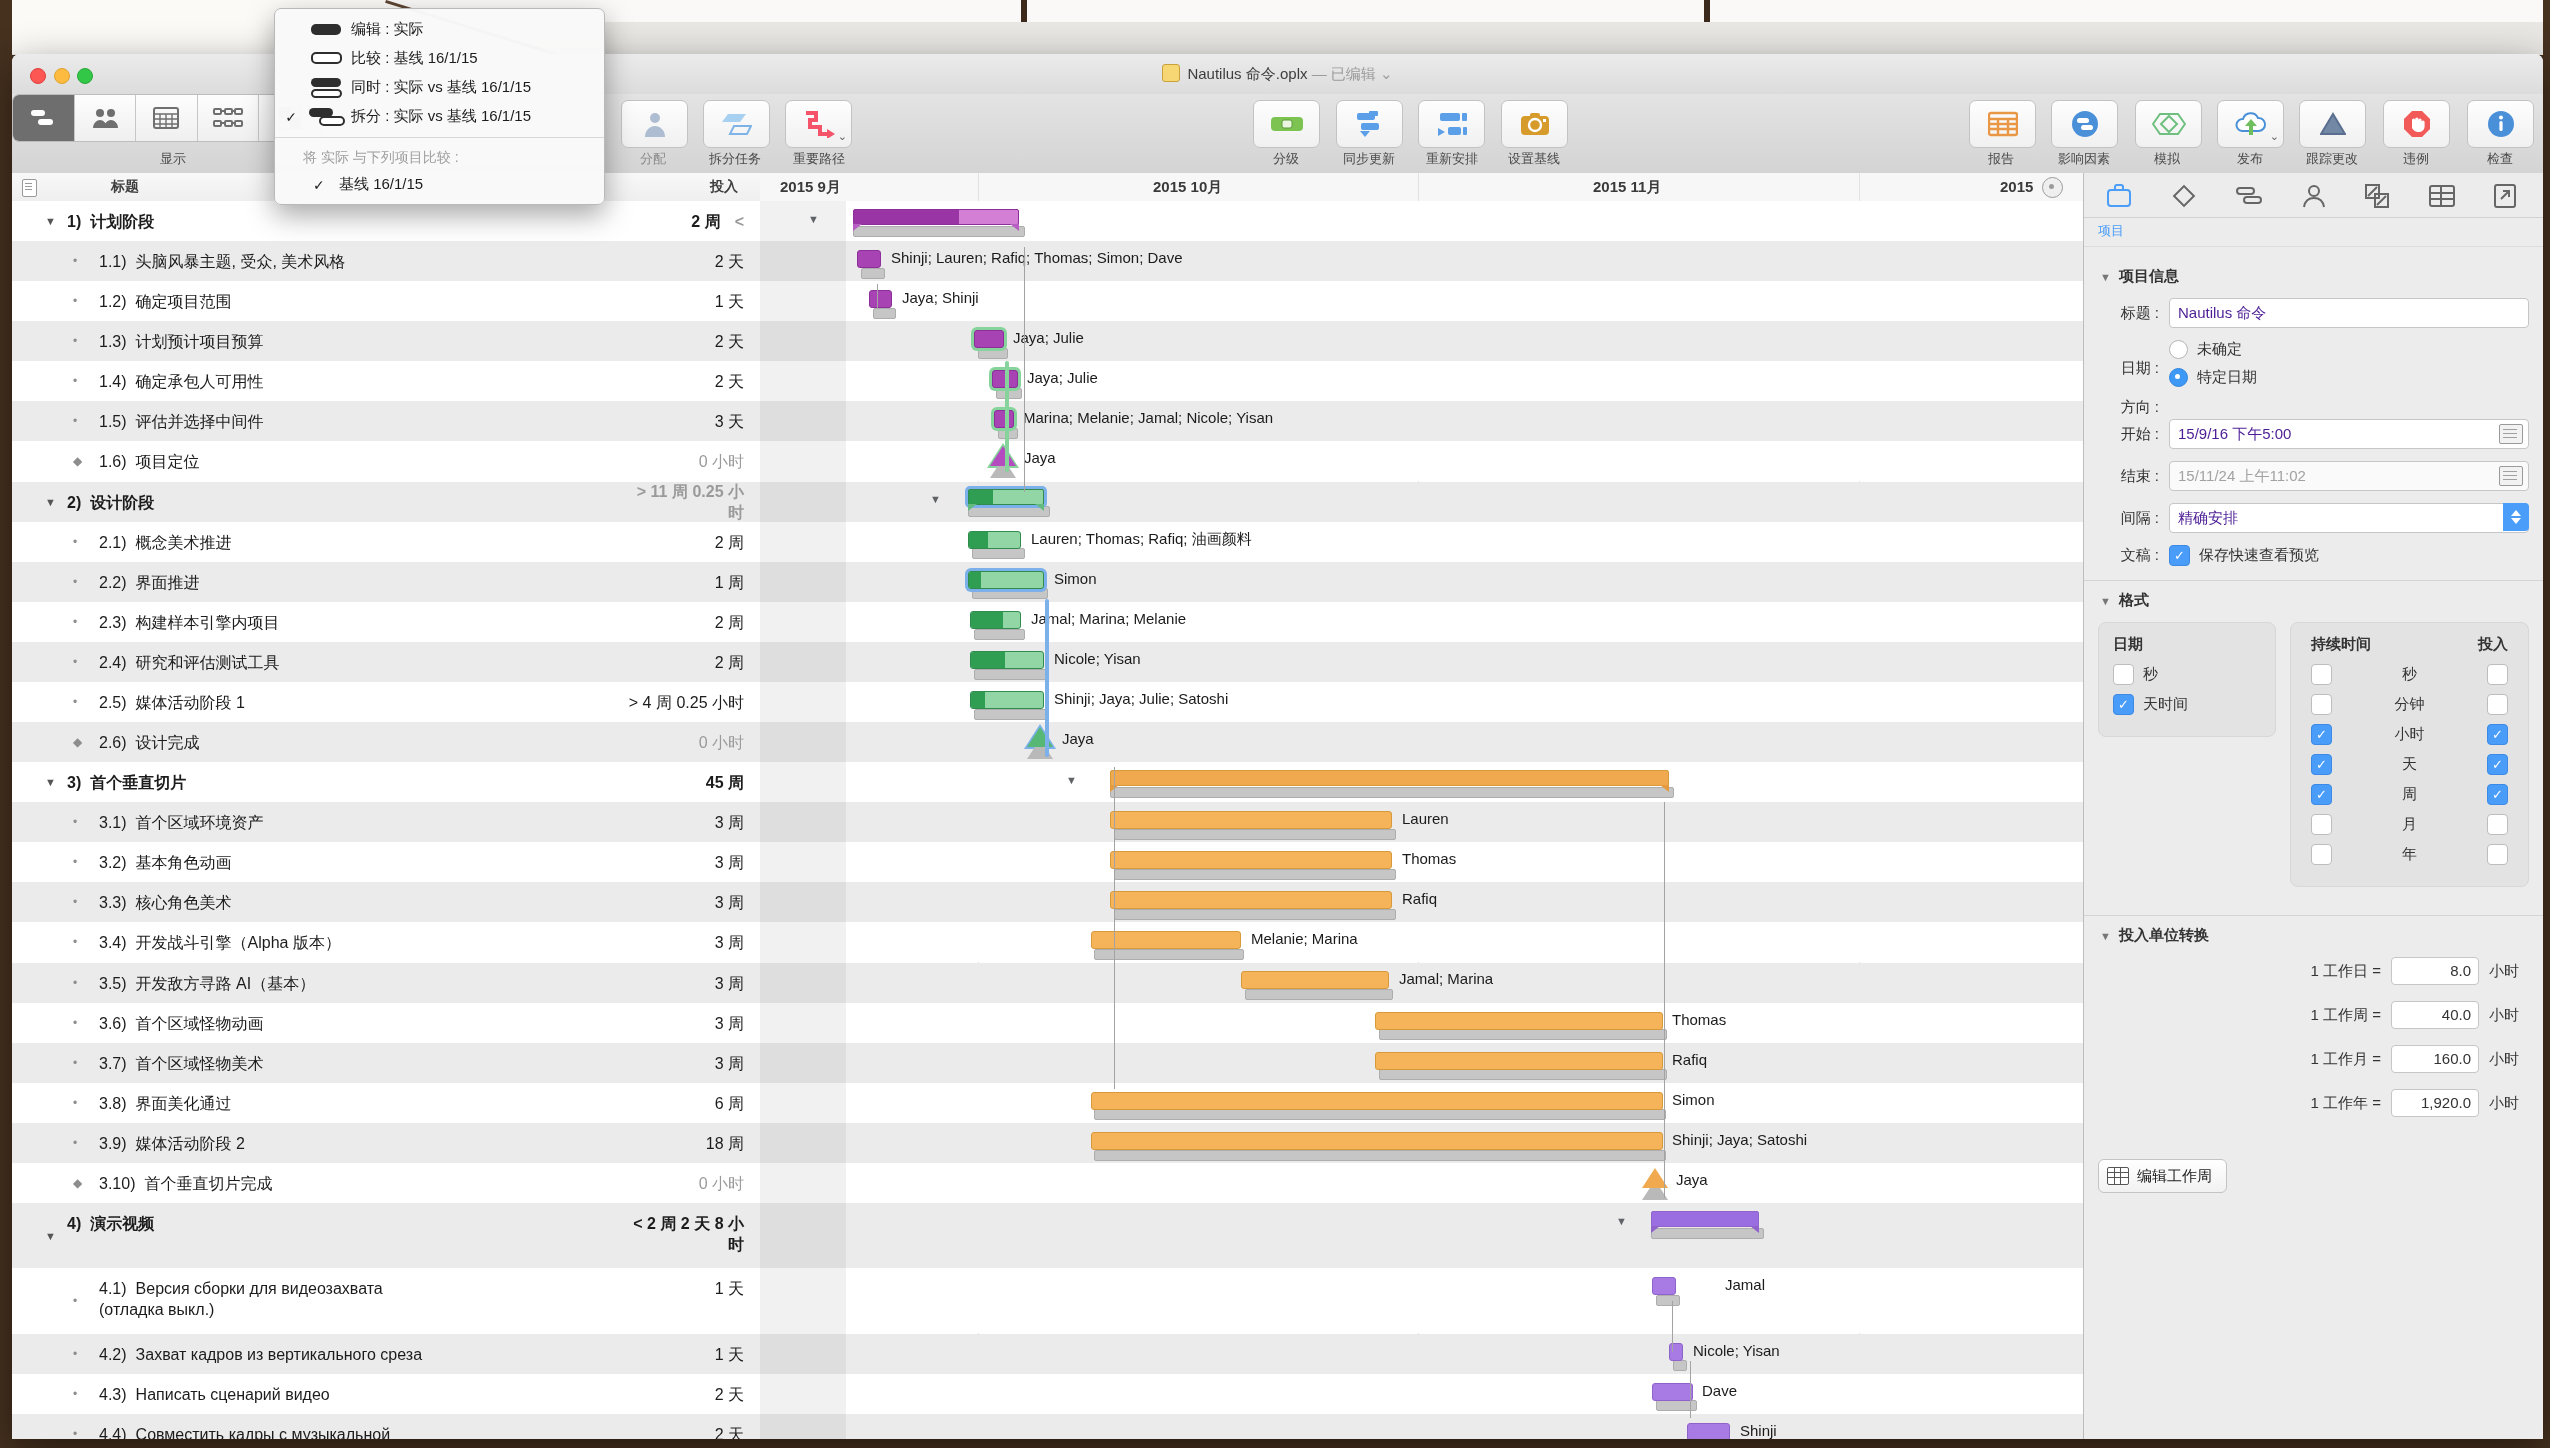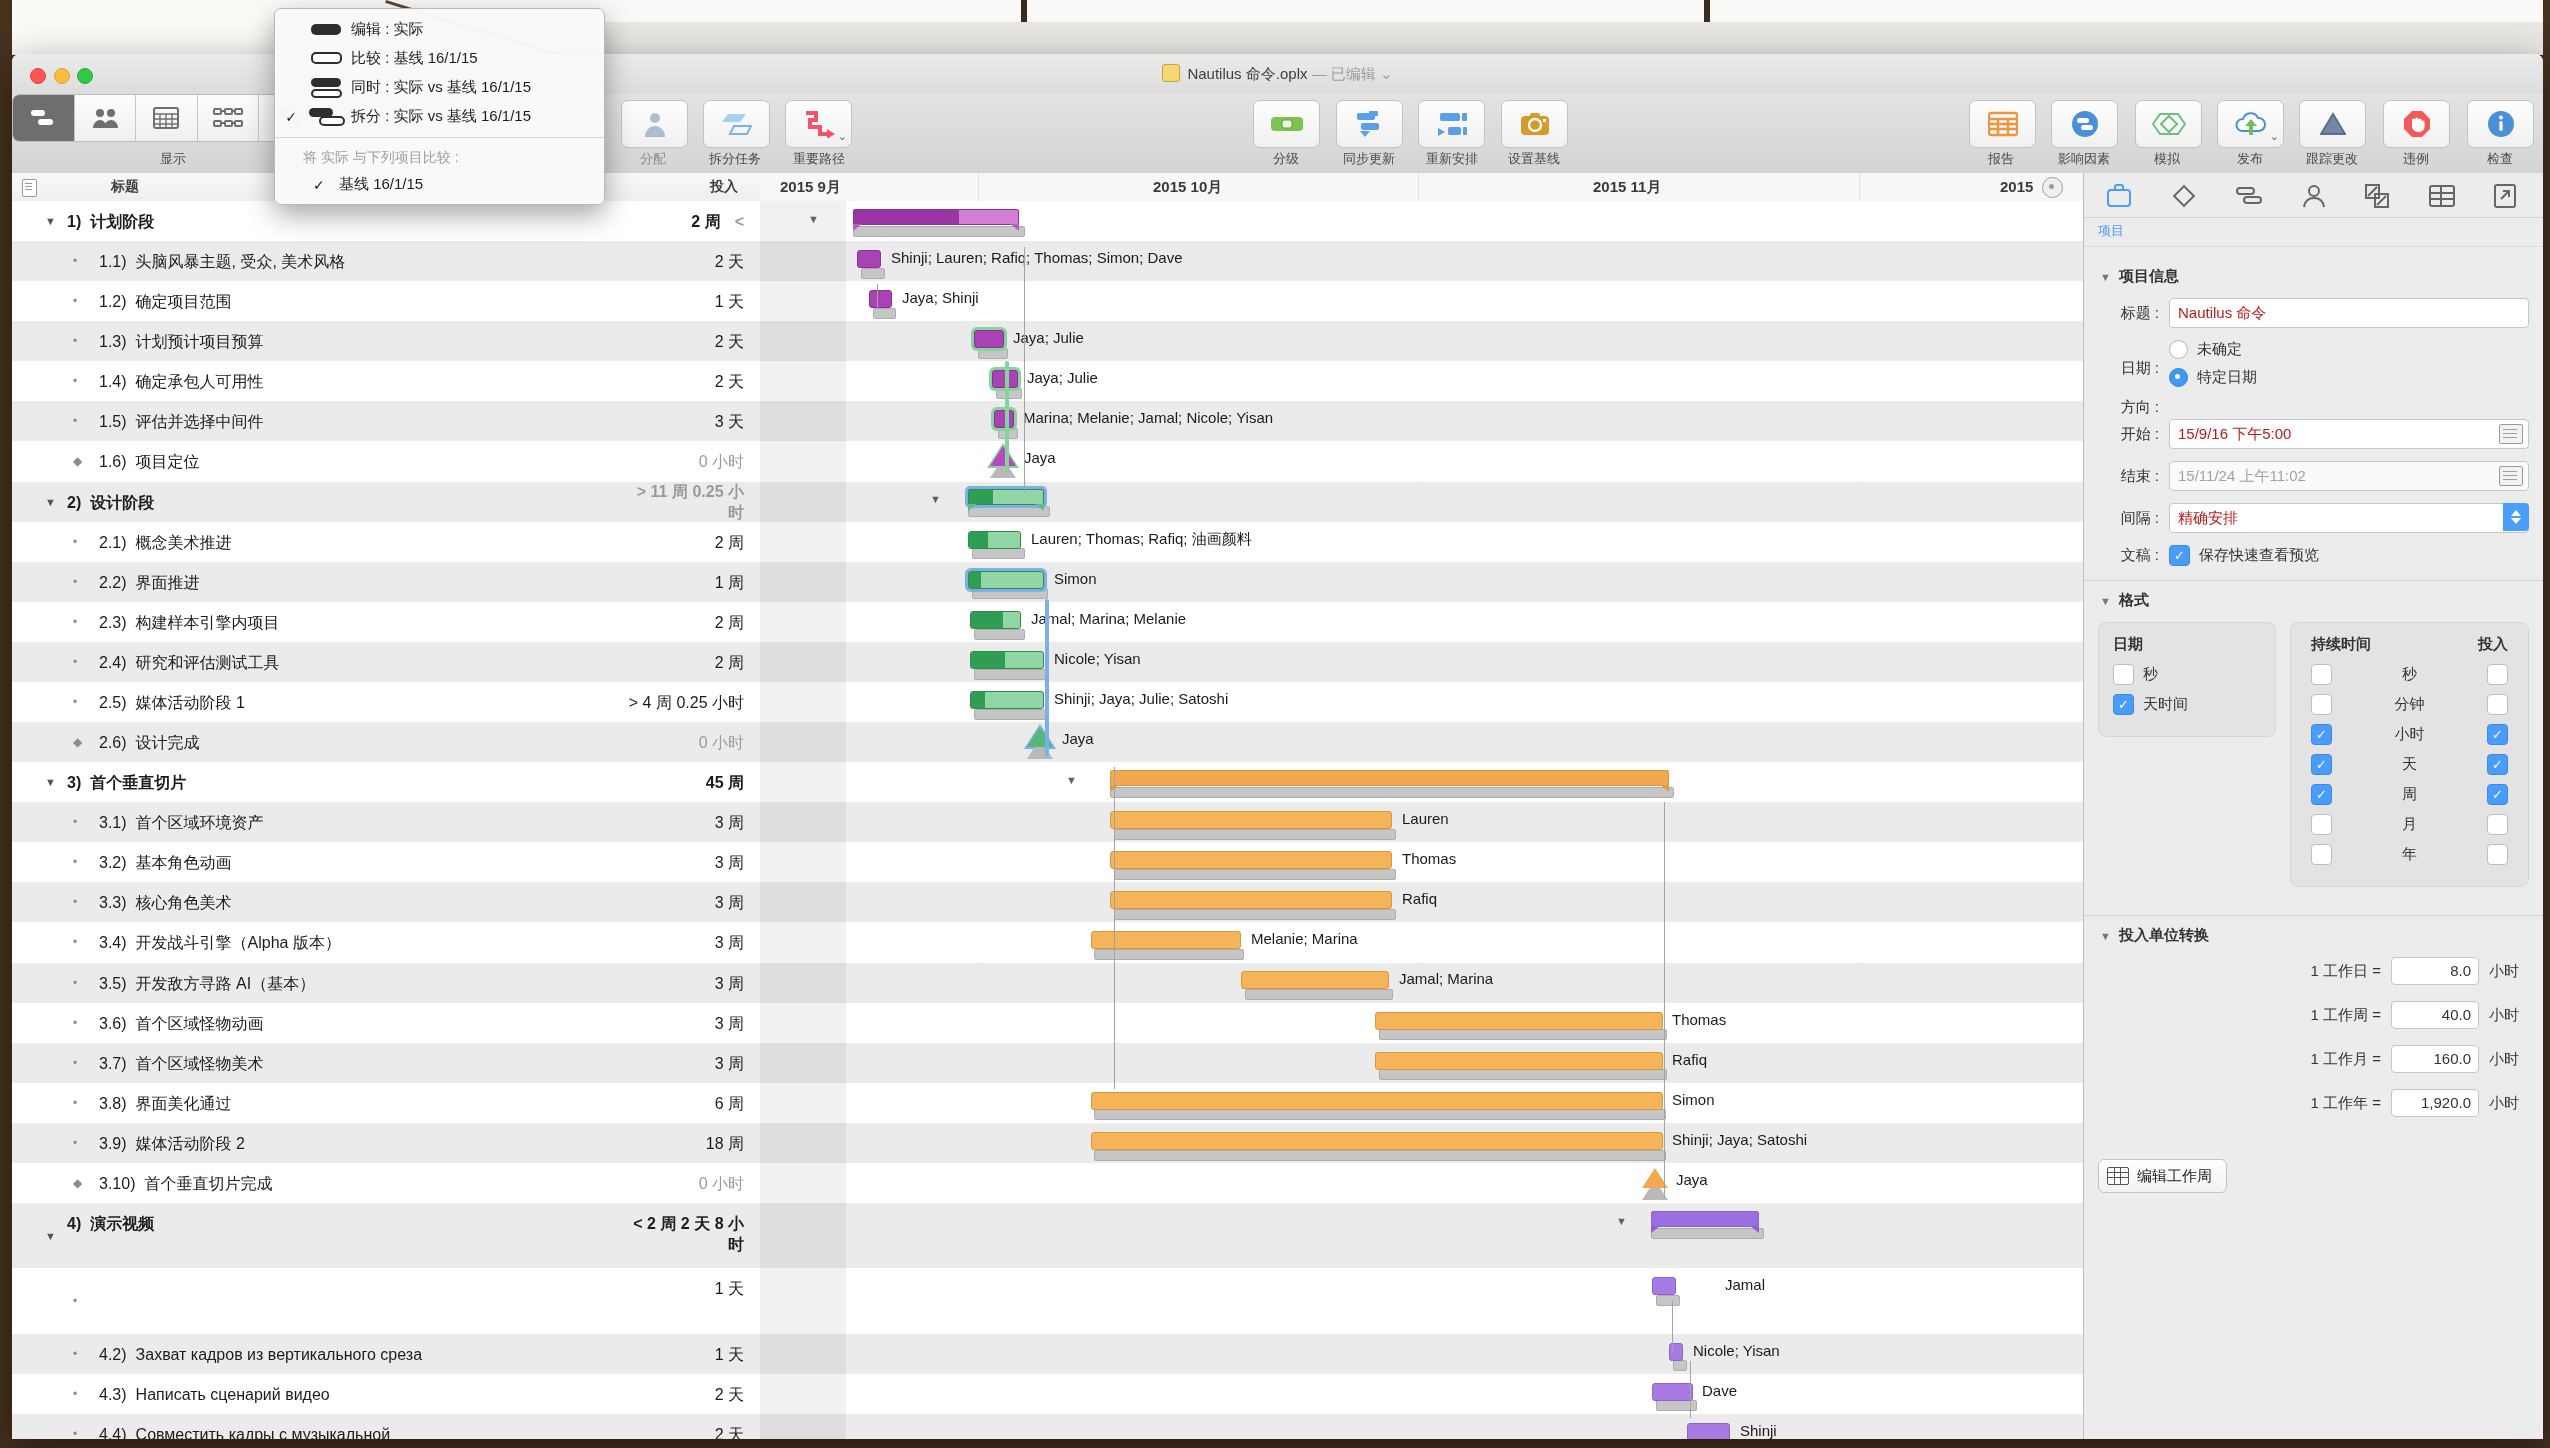--- a/index.html
+++ b/index.html
@@ -101,21 +101,21 @@
   .gdisc{position:absolute;font-size:11px;color:#5f6368;}
   
   #inspector{left:2071px;top:0;width:459px;bottom:0;background:#ececec;border-left:1px solid #bdbdbd;overflow:hidden;}
   #itabs{display:flex;justify-content:space-between;align-items:center;padding:10px 26px 8px 22px;border-bottom:1px solid #d2d2d2;}
   #itab-label{color:#4a9df8;font-size:13px;padding:4px 0 6px 14px;border-bottom:1px solid #dcdcdc;}
   .ibody{padding:12px 14px 0 14px;font-size:15px;color:#333;}
   .isec-h{font-weight:bold;font-size:15px;color:#333;margin:8px 0 12px 2px;}
   .isec-h .disc{color:#777;font-size:11px;margin-right:8px;}
   .frow{display:flex;align-items:center;margin-bottom:12px;}
   .flabel{width:61px;text-align:right;margin-right:10px;color:#333;flex:none;}
-  .ifield{flex:1;height:28px;background:#fff;border:1px solid #c6c6c6;border-radius:4px;display:flex;align-items:center;padding:0 8px;font-size:15px;color:#b91c1c;position:relative;}
+  .ifield{flex:1;height:28px;background:#fff;border:1px solid #c6c6c6;border-radius:4px;display:flex;align-items:center;padding:0 8px;font-size:15px;color:#4c1d95;position:relative;}
   .ifield.dim{color:#a2a2a2;background:#fafafa;}
   .calic{position:absolute;right:5px;top:4px;width:22px;height:18px;border:1px solid #9a9a9a;border-radius:2px;background:#f2f2f2;}
   .calic:before{content:"";position:absolute;left:3px;top:4px;width:14px;height:1px;background:#a0a0a0;box-shadow:0 4px 0 #a0a0a0,0 8px 0 #a0a0a0;}
   .stepper{position:absolute;right:-1px;top:-1px;width:26px;height:28px;background:#4a9df8;border-radius:0 4px 4px 0;}
   .stepper:before{content:"";position:absolute;left:8px;top:7px;border-left:5px solid transparent;border-right:5px solid transparent;border-bottom:6px solid #fff;}
   .stepper:after{content:"";position:absolute;left:8px;bottom:7px;border-left:5px solid transparent;border-right:5px solid transparent;border-top:6px solid #fff;}
   .radio{width:17px;height:17px;border-radius:50%;background:#fff;border:1px solid #b5b5b5;margin-right:9px;flex:none;position:relative;}
   .radio.on{background:#3d99f5;border-color:#2f86e0;}
   .radio.on:before{content:"";position:absolute;left:5px;top:5px;width:5px;height:5px;border-radius:50%;background:#fff;}
   .cb{width:19px;height:19px;border-radius:4px;background:#fff;border:1px solid #bdbdbd;display:inline-flex;align-items:center;justify-content:center;color:#fff;font-size:13px;flex:none;}
@@ -492,20 +492,21 @@
             <div class="ttext"><span class="num">3.10)</span><span>首个垂直切片完成</span></div>
             <div class="eff gray">0 小时</div>
           </div>
           <div class="trow alt l1 tall" style="top: 1002px; height: 65px;">
             <span class="bullet">▼</span>
             <div class="ttext"><span class="num">4)</span><span>演示视频</span></div>
             <div class="eff">&lt; 2 周 2 天 8 小时</div>
           </div>
           <div class="trow tall" style="top: 1067px; height: 65px;">
             <span class="bullet">•</span>
+            <div class="ttext"><span class="num">4.1)</span><span>Версия сборки для видеозахвата</span><br><span style="margin-left:0">(отладка выкл.)</span></div>
             <div class="eff">1 天</div>
           </div>
           <div class="trow alt" style="top: 1133px; height: 40px;">
             <span class="bullet">•</span>
             <div class="ttext"><span class="num">4.2)</span><span>Захват кадров из вертикального среза</span></div>
             <div class="eff">1 天</div>
           </div>
           <div class="trow" style="top: 1173px; height: 40px;">
             <span class="bullet">•</span>
             <div class="ttext"><span class="num">4.3)</span><span>Написать сценарий видео</span></div>

